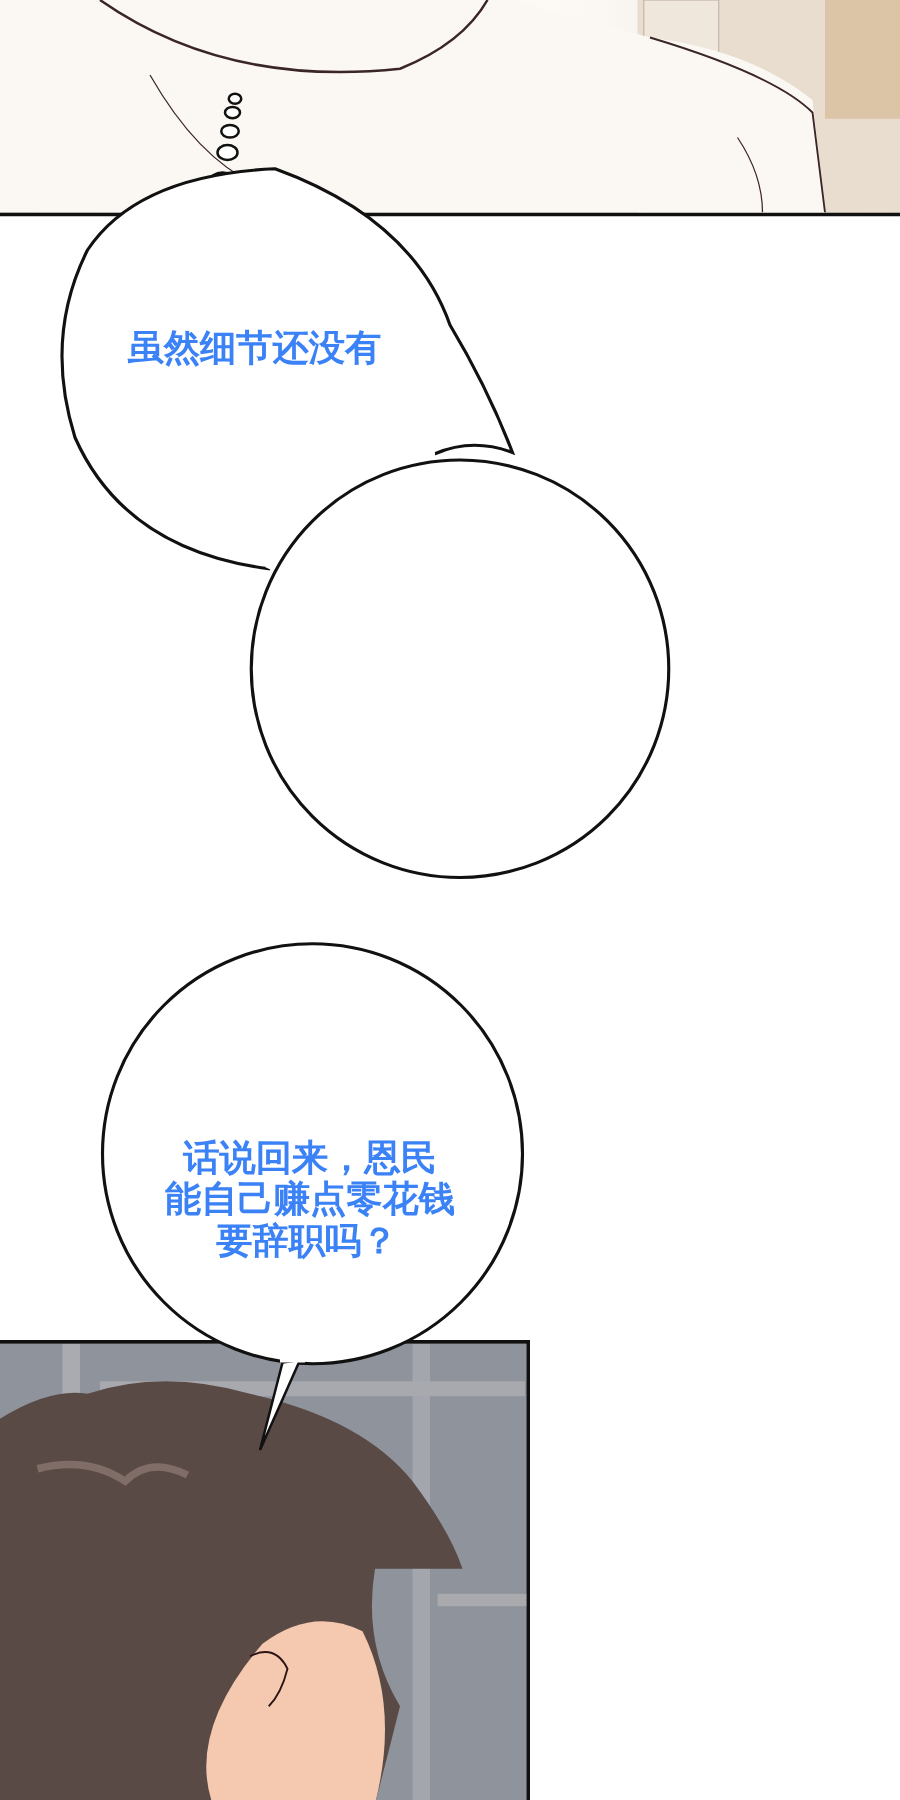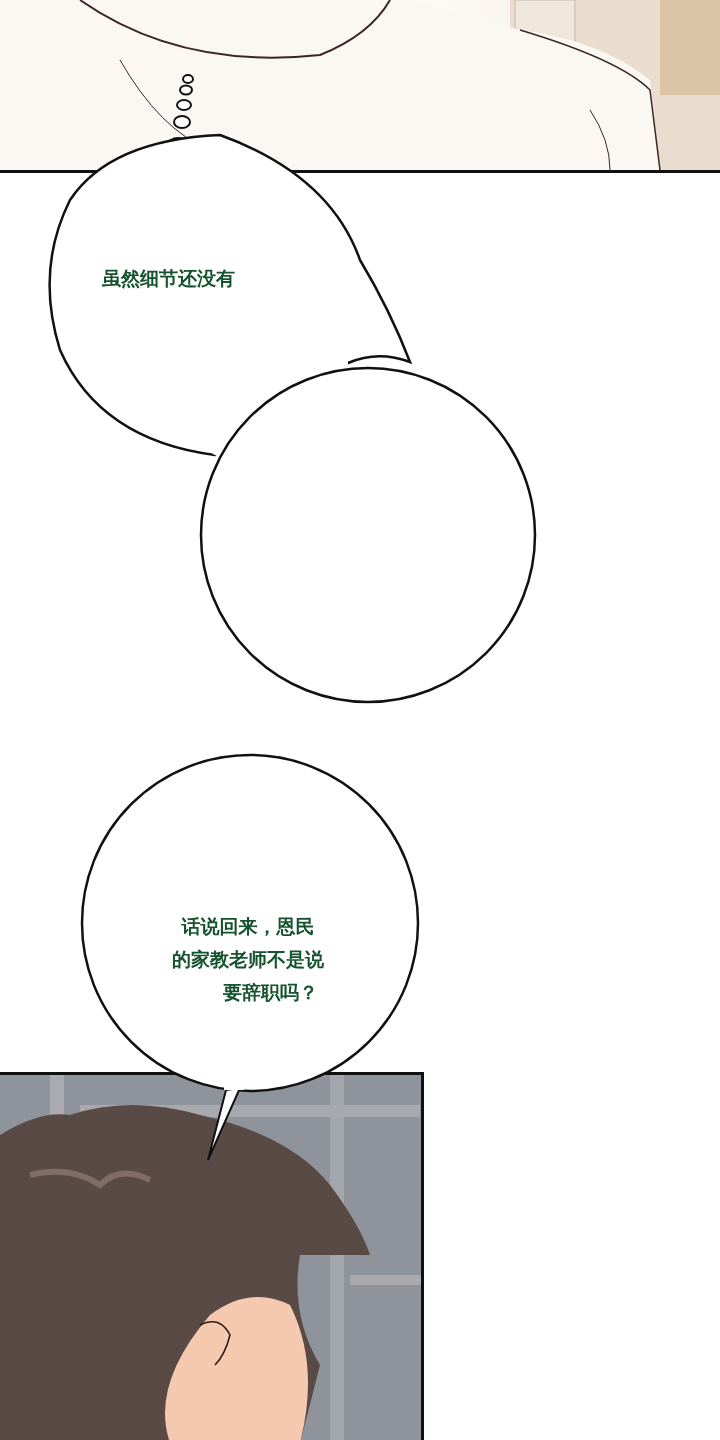--- a/index.html
+++ b/index.html
@@ -1,20 +1,20 @@
 <!DOCTYPE html>
 <html><head>
 <meta charset="utf-8">
 <style>
   html, body { margin:0; padding:0; background:#ffffff; }
   body { width:720px; height:1440px; position:relative; overflow:hidden; font-family:"DejaVu Sans","Liberation Sans",sans-serif; }
   .panel { position:absolute; overflow:hidden; }
   #panel-top { left:0; top:0; width:720px; height:170px; background:linear-gradient(90deg,#d9d3cf 0%,#f5efea 25%,#fbf7f3 55%,#efe7e0 80%,#d8c6b4 100%); border-bottom:3px solid #111; }
   #panel-bottom { left:0; top:1072px; width:424px; height:368px; background:linear-gradient(180deg,#9a9ea6 0%,#8d929b 50%,#8b8f99 100%); border-top:3px solid #111; border-right:3px solid #111; box-sizing:border-box; }
-  .bubble-text { position:absolute; font-size:19px; line-height:33px; color:#14532d; font-weight:bold; }
+  .bubble-text { position:absolute; font-size:29px; line-height:33px; color:#3b82f6; font-weight:bold; }
   .bubble-text div { white-space:nowrap; }
   svg { position:absolute; left:0; top:0; }
 </style>
 </head>
 <body>
 
 <div id="panel-top" class="panel">
   <svg width="720" height="170">
     <defs>
       <linearGradient id="sh" x1="0" y1="0" x2="1" y2="0">
@@ -70,15 +70,15 @@
 
 <div class="bubble-text" style="left:102px; top:262px;">
   <div>虽然细节还没有</div>
 </div>
 
 <div class="bubble-text" style="left:230px; top:502px;">
 </div>
 
 <div class="bubble-text" style="left:128px; top:910px; text-align:center; width:240px;">
   <div>话说回来，恩民</div>
-  <div>的家教老师不是说</div>
-  <div style="text-align:center; padding-left:45px;">要辞职吗？</div>
+  <div>能自己赚点零花钱</div>
+  <div style="text-align:left; padding-left:45px;">要辞职吗？</div>
 </div>
 
 </body></html>

